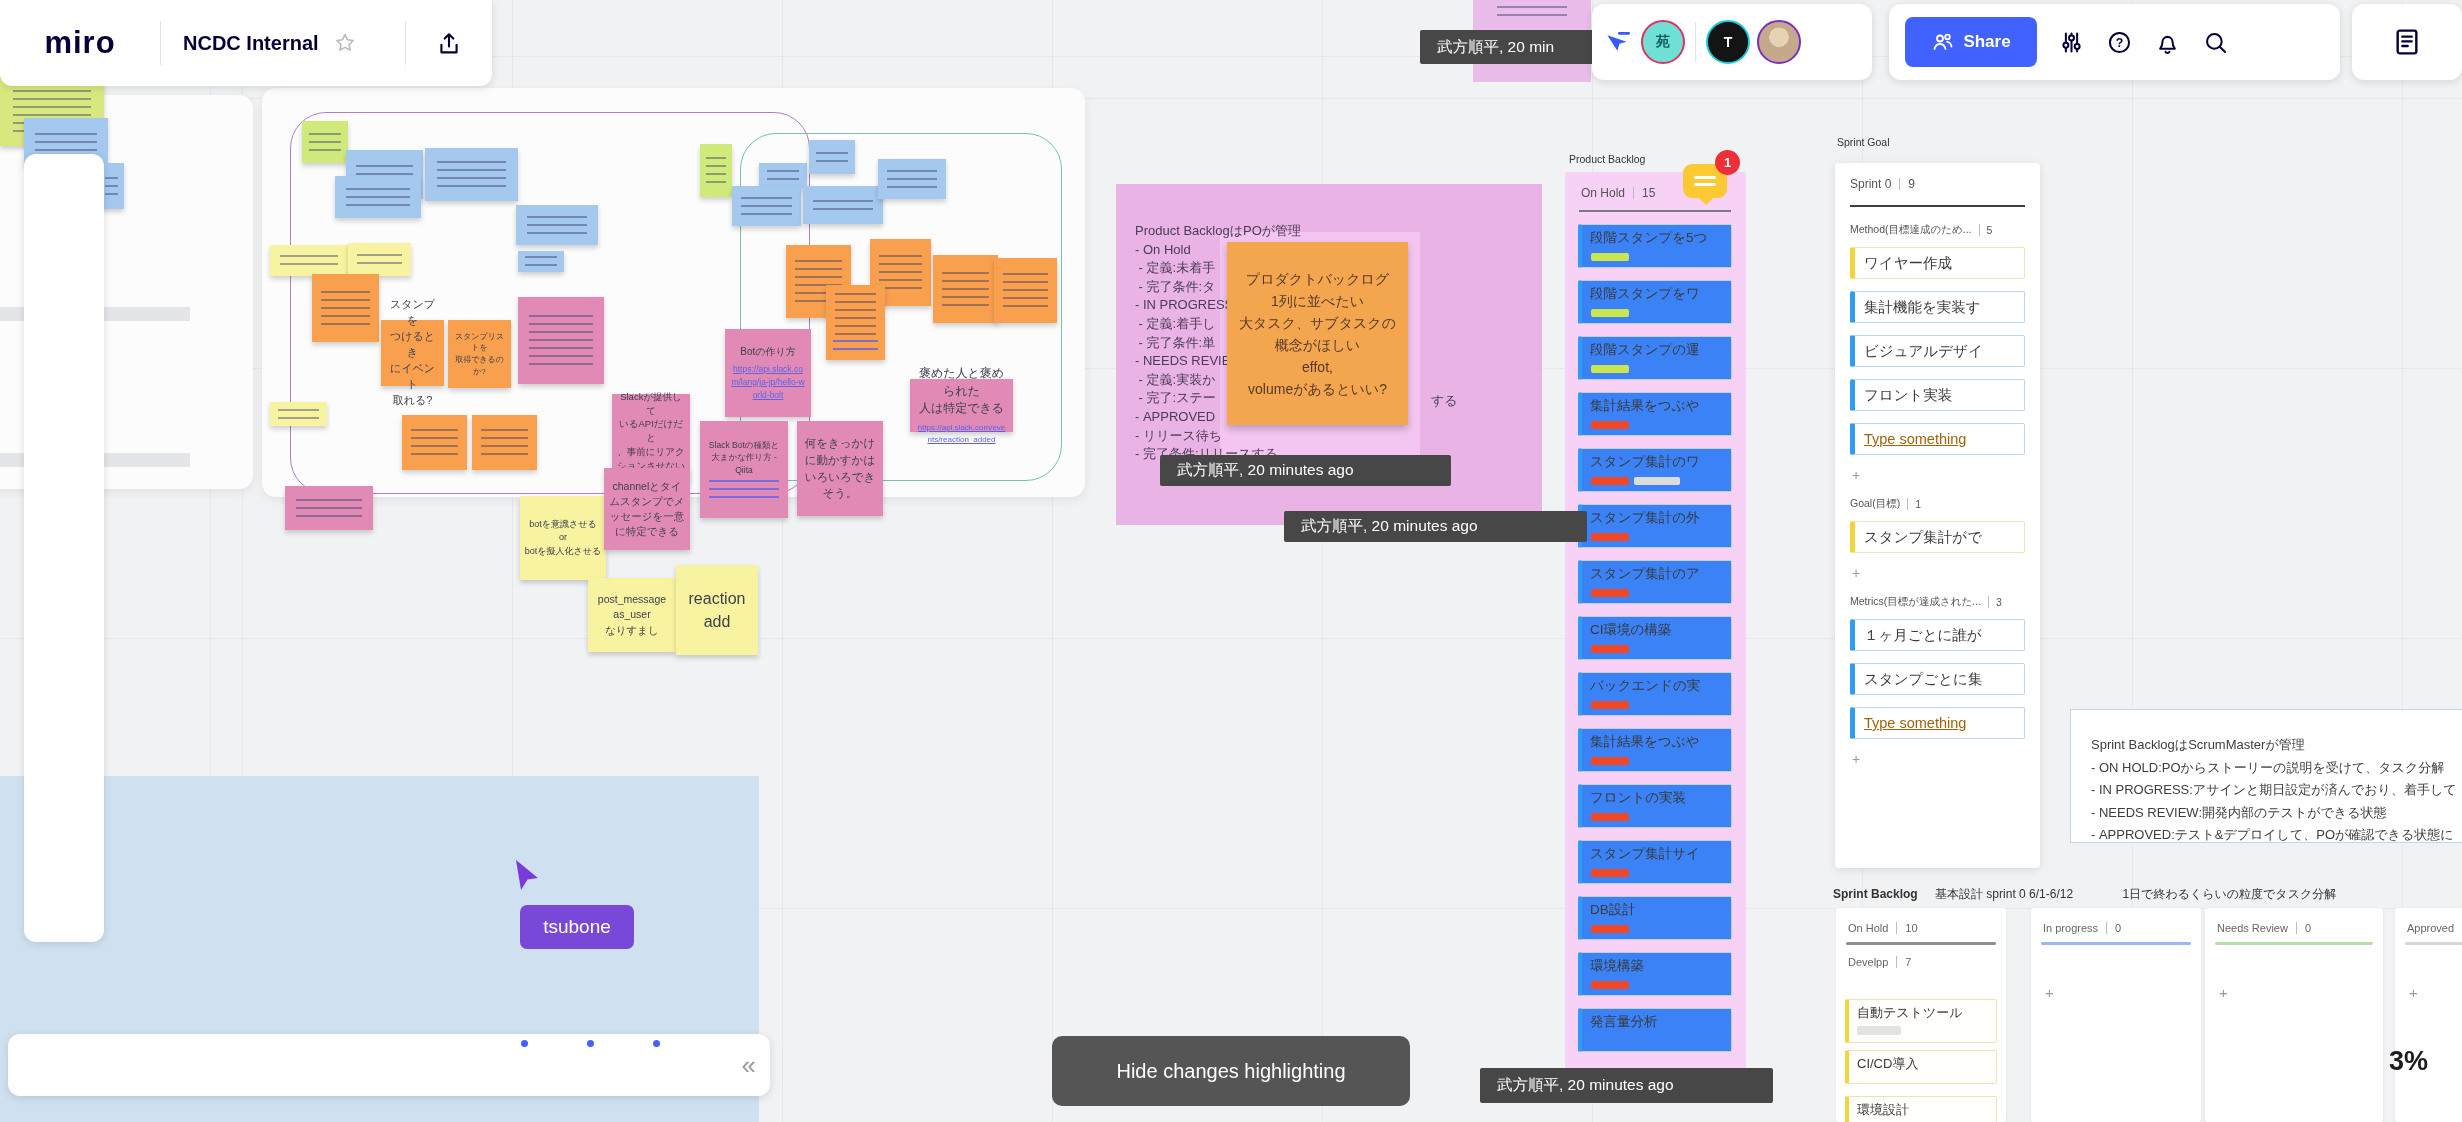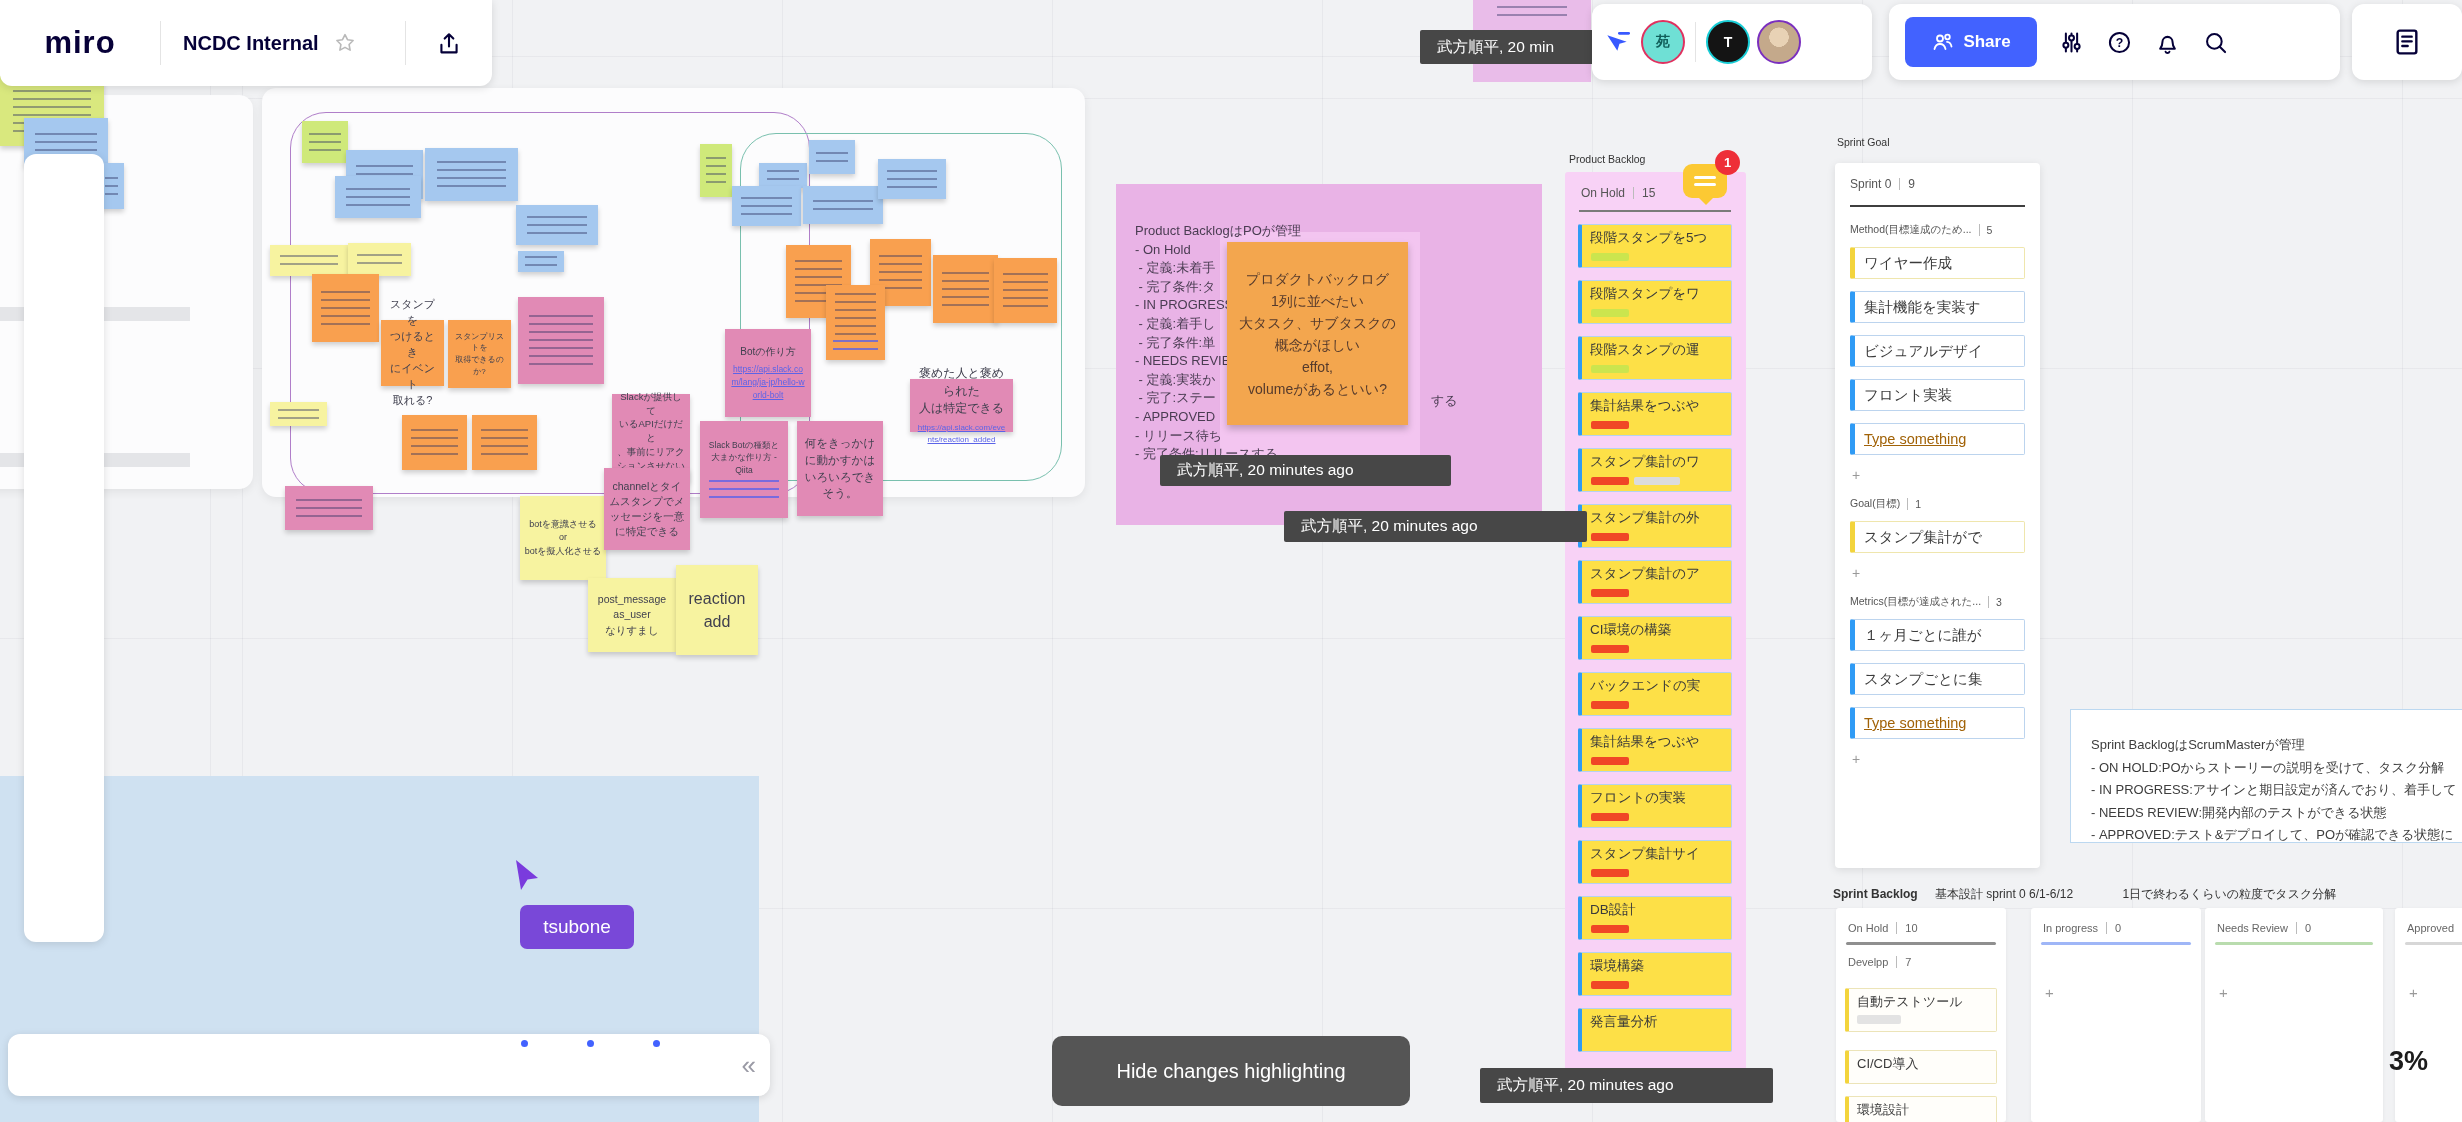--- a/index.html
+++ b/index.html
@@ -39,21 +39,21 @@
   .nametag{background:#7948d8;color:#fff;font-size:19px;display:flex;align-items:center;justify-content:center;border-radius:7px;z-index:4;}
   .percent{font-size:27px;font-weight:700;color:#1c1c1c;z-index:6;}
   .pink-strip{background:#e9bce9;z-index:3;display:flex;justify-content:center;padding-top:6px;}
   
   .panel-label{font-size:10.5px;color:#333;z-index:3;}
   .bl-panel{background:#f8d2f6;border-radius:3px;z-index:2;}
   .bl-head{position:absolute;left:16px;top:14px;font-size:12px;color:#555;display:flex;align-items:center;gap:8px;}
   .sep{width:1px;height:12px;background:#bbb;display:inline-block;}
   .bl-divider{position:absolute;left:14px;top:38px;width:152px;height:2px;background:#7a7a7a;}
   .bl-cards{position:absolute;left:13px;top:52px;width:154px;}
-  .bl-card{position:relative;background:#fde047;border:1px solid #b5d2ef;border-left:4px solid #2f9bf5;border-radius:2px;height:44px;margin-bottom:12px;box-sizing:border-box;}
+  .bl-card{position:relative;background:#3b82f6;border:1px solid #b5d2ef;border-left:4px solid #2f9bf5;border-radius:2px;height:44px;margin-bottom:12px;box-sizing:border-box;}
   .bl-card .ttl{position:absolute;left:8px;top:4px;font-size:13.5px;color:#3a3a3a;white-space:nowrap;overflow:hidden;max-width:140px;}
   .pill{position:absolute;bottom:6px;height:8px;width:38px;border-radius:2px;}
   .plus{color:#999;font-size:15px;z-index:3;}
   
   .badge-bubble{position:absolute;background:#fcc933;width:44px;height:34px;border-radius:9px;z-index:4;display:flex;flex-direction:column;align-items:center;justify-content:center;gap:4px;}
   .badge-bubble i{display:block;width:22px;height:3px;background:#fff;border-radius:2px;}
   .badge-bubble:after{content:"";position:absolute;bottom:-7px;left:16px;border:7px solid transparent;border-top-color:#fcc933;border-bottom:0;}
   .badge-count{position:absolute;background:#ee2f38;color:#fff;width:25px;height:25px;border-radius:50%;display:flex;align-items:center;justify-content:center;font-size:13px;font-weight:700;z-index:5;}
   
   .sg-panel{background:#fff;border-radius:4px;box-shadow:0 2px 8px rgba(0,0,0,0.10);z-index:2;padding:14px 15px;box-sizing:border-box;}
@@ -280,21 +280,21 @@
           <span>On Hold</span>
           <span class="sep"></span>
           <span>10</span>
         </div>
         <div class="sb-line" style="width: 150px; background: rgb(143, 143, 143);"></div>
         <div class="sb-sub">
           <span>Develpp</span>
           <span class="sep"></span>
           <span>7</span>
         </div>
-        <div class="sb-card" style="top: 80px; height: 44px; width: 152px;">
+        <div class="sb-card" style="top: 91px; height: 44px; width: 152px;">
           <div class="ttl">自動テストツール</div>
           <div class="gpill"></div>
         </div>
         <div class="sb-card" style="top: 142px; height: 34px; width: 152px;">
           <div class="ttl">CI/CD導入</div>
         </div>
         <div class="sb-card" style="top: 188px; height: 34px; width: 152px;">
           <div class="ttl">環境設計</div>
         </div>
       </div>

